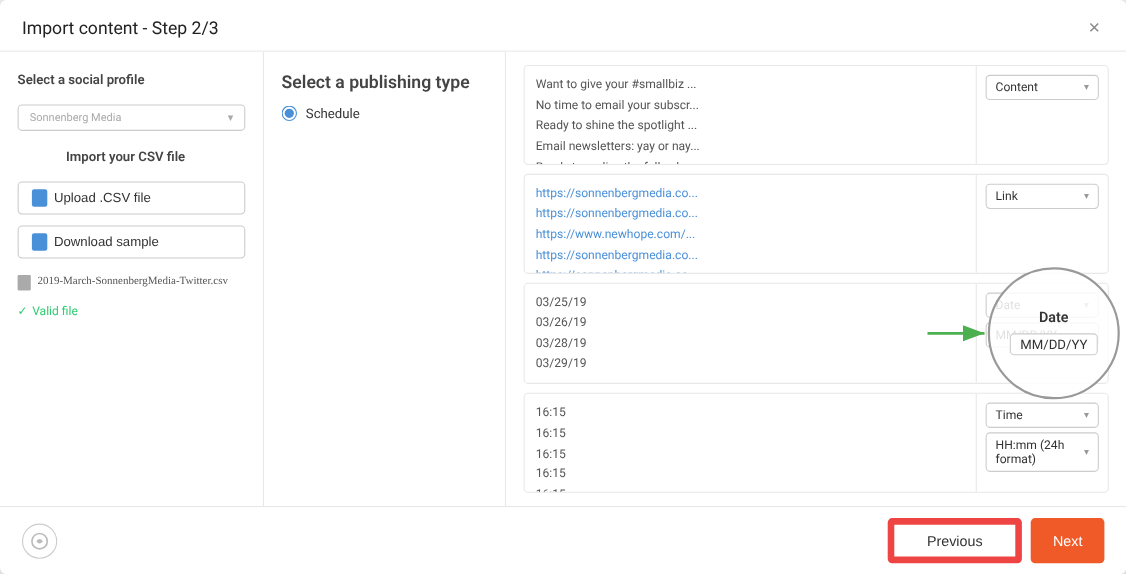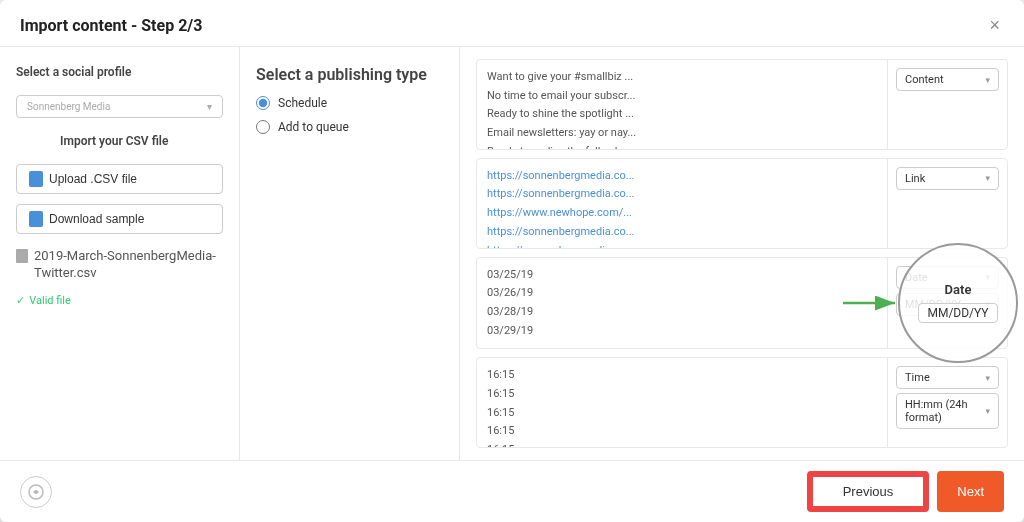--- a/index.html
+++ b/index.html
@@ -26,21 +26,21 @@
     .modal-header {
       display: flex;
       align-items: center;
       justify-content: space-between;
       padding: 14px 20px 10px 20px;
       border-bottom: 1px solid #e8e8e8;
       flex-shrink: 0;
     }
     .modal-title {
       font-size: 16px;
-      font-weight: 700;
+      font-weight: 400;
       color: #222;
     }
     .close-btn {
       background: none;
       border: none;
       cursor: pointer;
       color: #888;
       font-size: 18px;
       line-height: 1;
       padding: 2px 4px;
@@ -117,24 +117,25 @@
     }
     .file-icon-small {
       width: 12px;
       height: 14px;
       background: #aaa;
       border-radius: 1px;
       flex-shrink: 0;
       margin-top: 1px;
     }
     .file-name {
-      font-size: 13px;
+      font-size: 10px;
       color: #555;
       line-height: 1.3;
       word-break: break-all;
+      font-family: Liberation Serif, serif;
     }
     .valid-file {
       font-size: 11px;
       color: #2ecc71;
       display: flex;
       align-items: center;
       gap: 4px;
       margin-top: 2px;
     }
     
@@ -351,24 +352,20 @@
         <span>Valid file</span>
       </div>
     </div>
 
     <div class="middle-panel">
       <div class="publishing-label">Select a publishing type</div>
       <label class="radio-option">
         <input type="radio" name="publishing" checked="" style="">
         <span class="radio-label">Schedule</span>
       </label>
-      <label class="radio-option">
-        <input type="radio" name="publishing" style="">
-        <span class="radio-label">Add to queue</span>
-      </label>
     </div>
 
     <div class="right-panel">
 
       <div class="data-section">
         <div class="data-section-inner">
           <div class="data-column">
             <div class="data-row">Want to give your #smallbiz ...</div>
             <div class="data-row">No time to email your subscr...</div>
             <div class="data-row">Ready to shine the spotlight ...</div>

